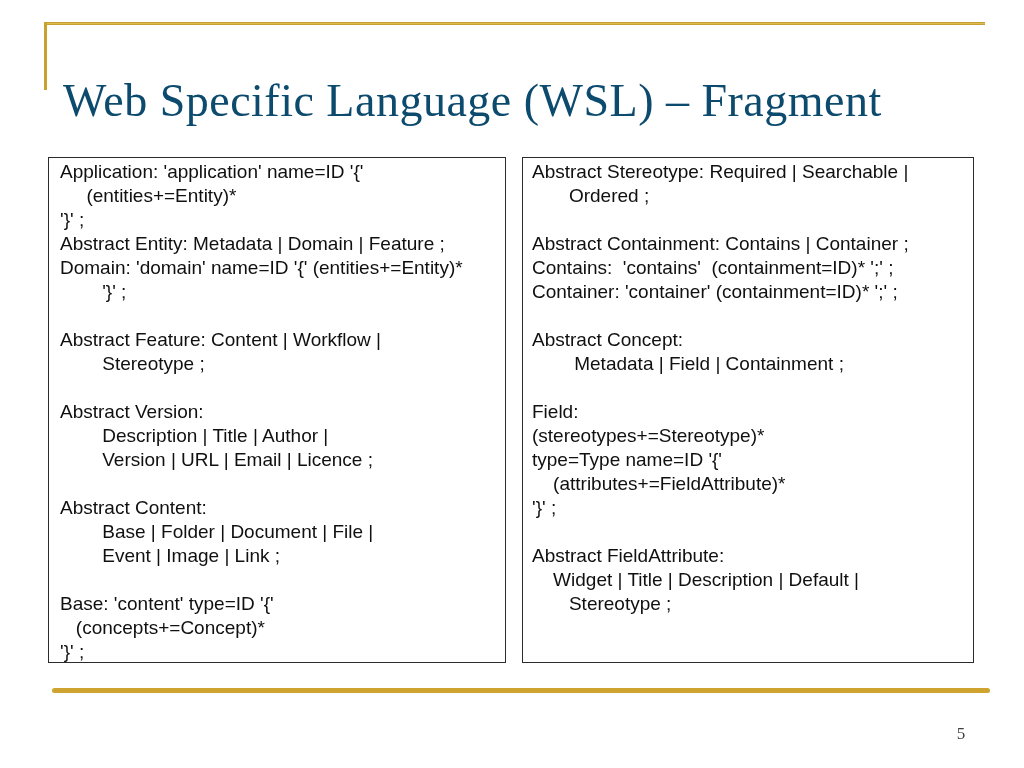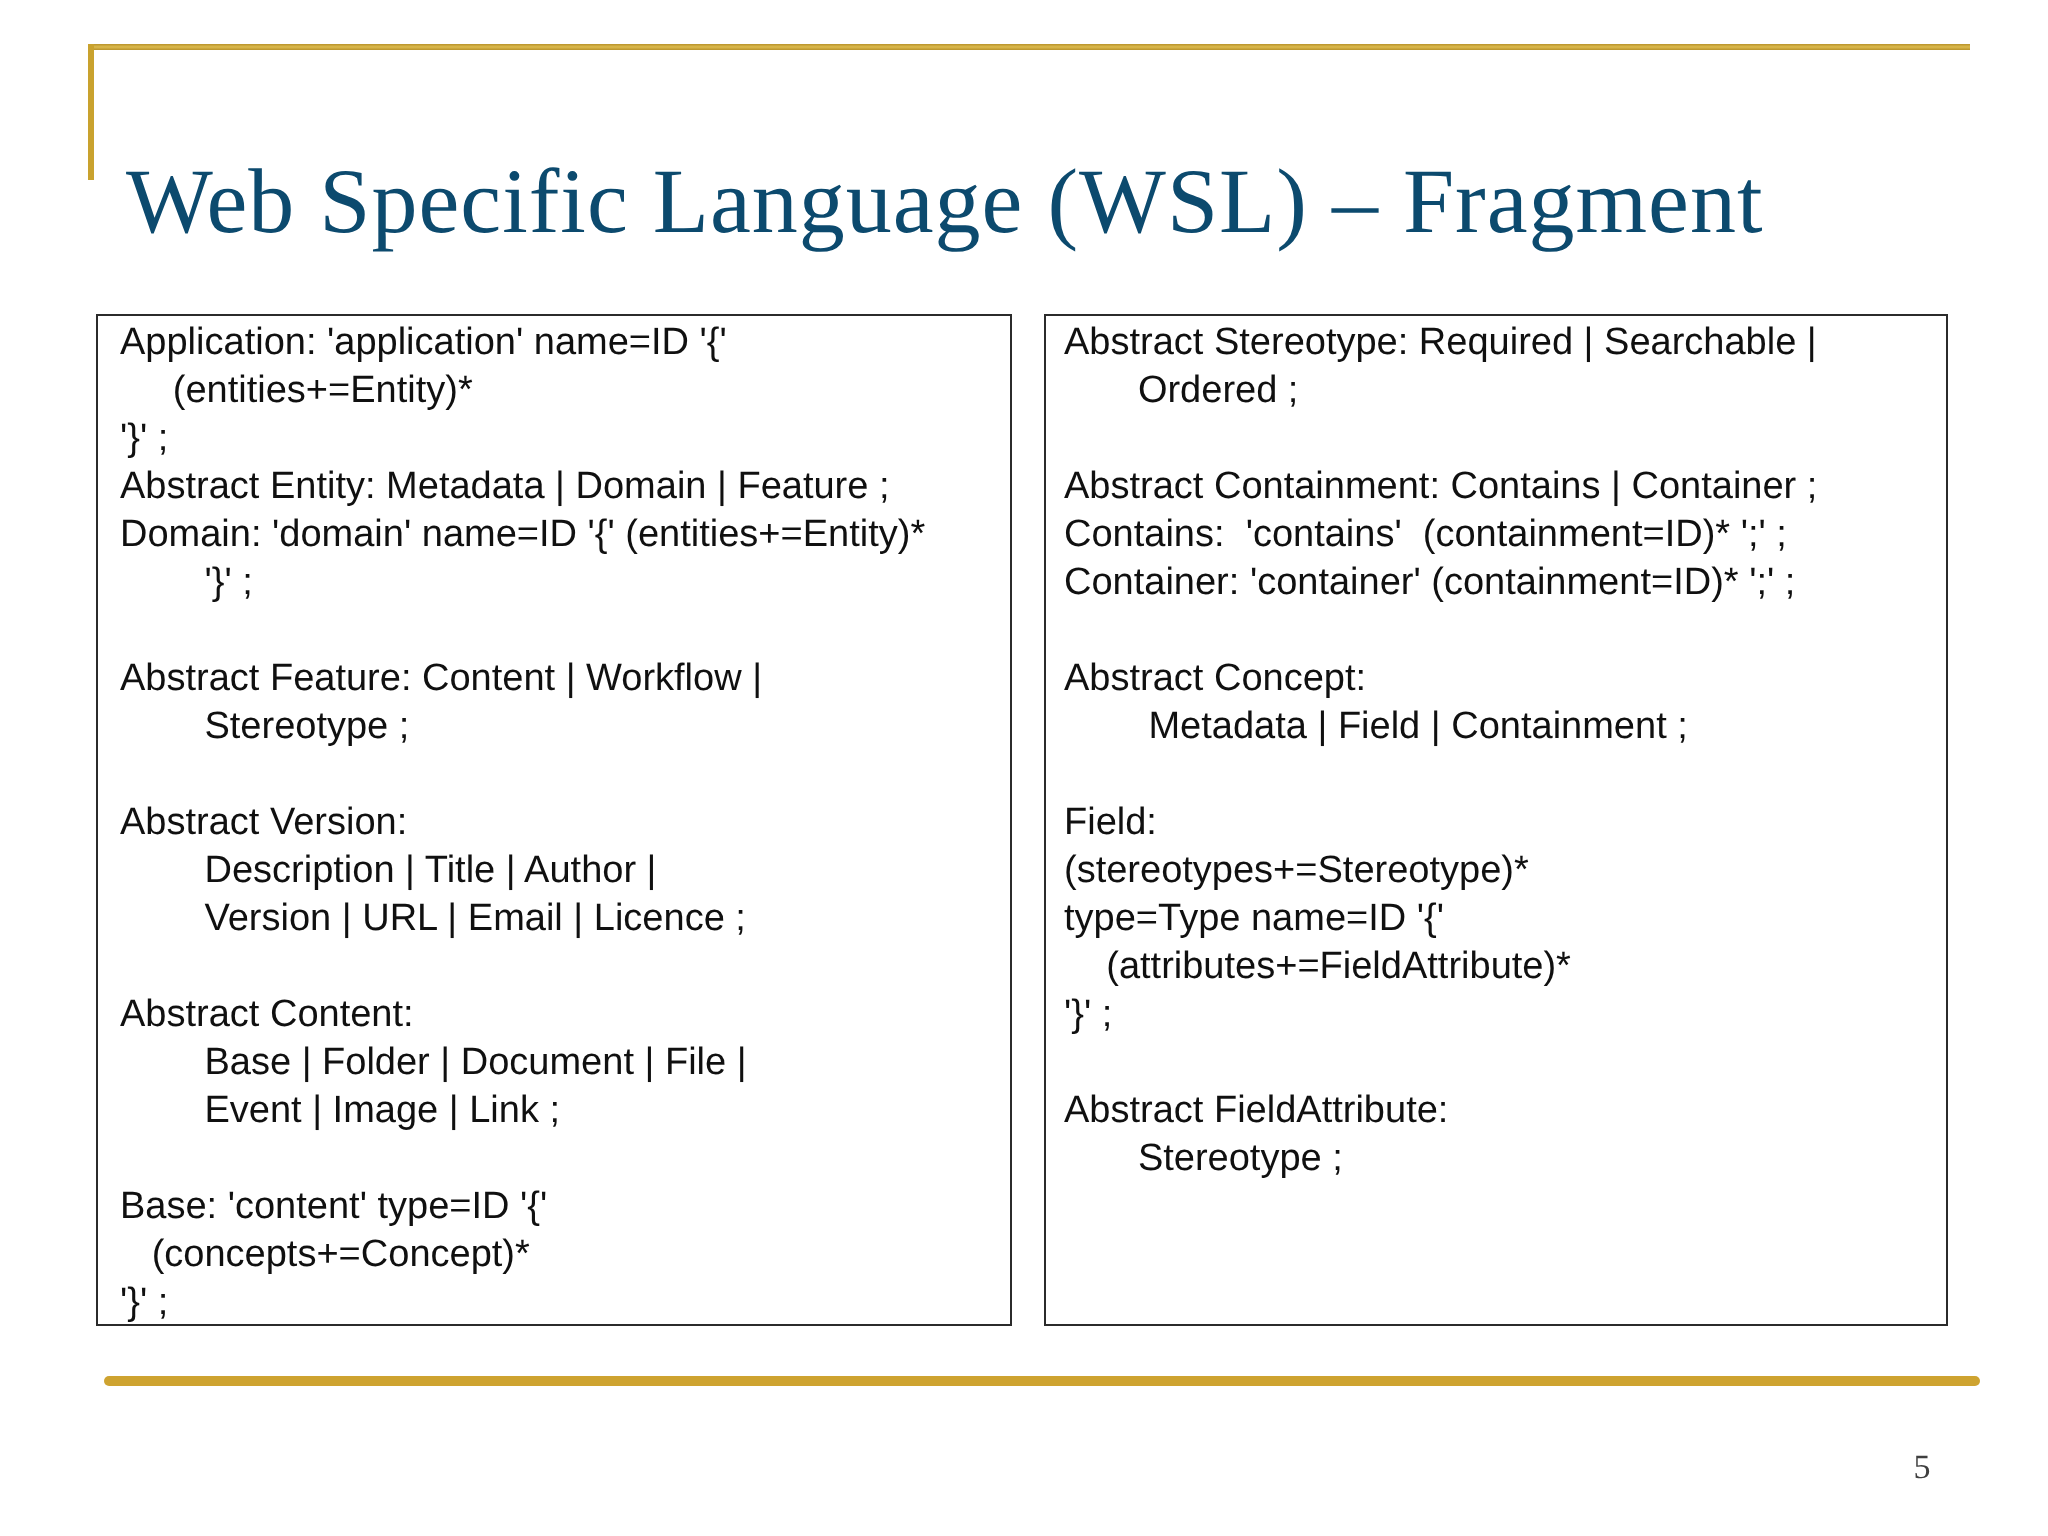--- a/index.html
+++ b/index.html
@@ -146,20 +146,21 @@
       <div class="code-line">Abstract Concept:</div>
       <div class="code-line">        Metadata | Field | Containment ;</div>
       <div class="code-line"> </div>
       <div class="code-line">Field:</div>
       <div class="code-line">(stereotypes+=Stereotype)*</div>
       <div class="code-line">type=Type name=ID '{'</div>
       <div class="code-line">    (attributes+=FieldAttribute)*</div>
       <div class="code-line">'}' ;</div>
       <div class="code-line"> </div>
       <div class="code-line">Abstract FieldAttribute:</div>
+      <div class="code-line">    Widget | Title | Description | Default |</div>
       <div class="code-line">       Stereotype ;</div>
     </div>
 
   <div class="footer-line"></div>
 
   <div class="page-number">5</div>
 
 </div>
 
 </body></html>

